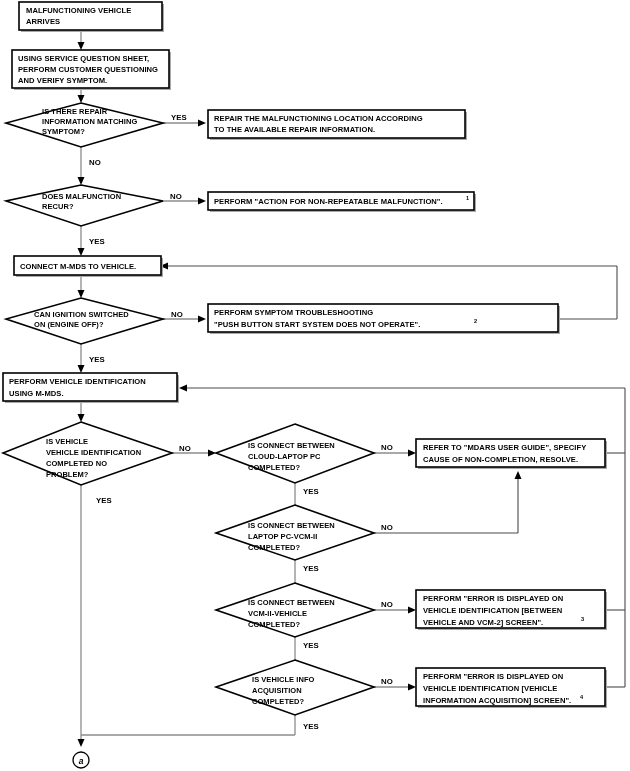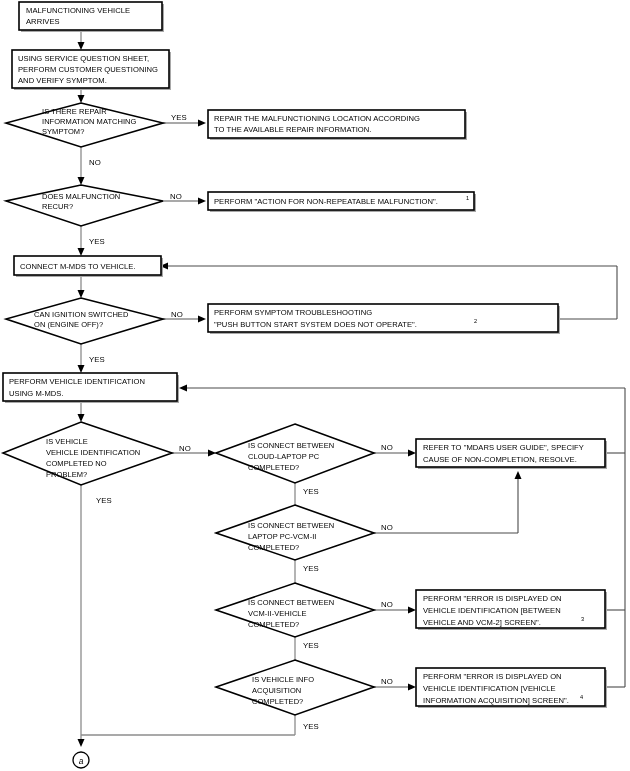--- a/index.html
+++ b/index.html
@@ -9,20 +9,21 @@
   }
   body {
     font-family: "Liberation Sans", sans-serif;
   }
   #chart-root {
     position: relative;
     width: 630px;
     height: 771px;
     background: #ffffff;
     overflow: hidden;
+    font-weight: bold;
   }
   svg#flow-svg {
     position: absolute;
     top: 0;
     left: 0;
     width: 630px;
     height: 771px;
     display: block;
   }
   .node-rect {

